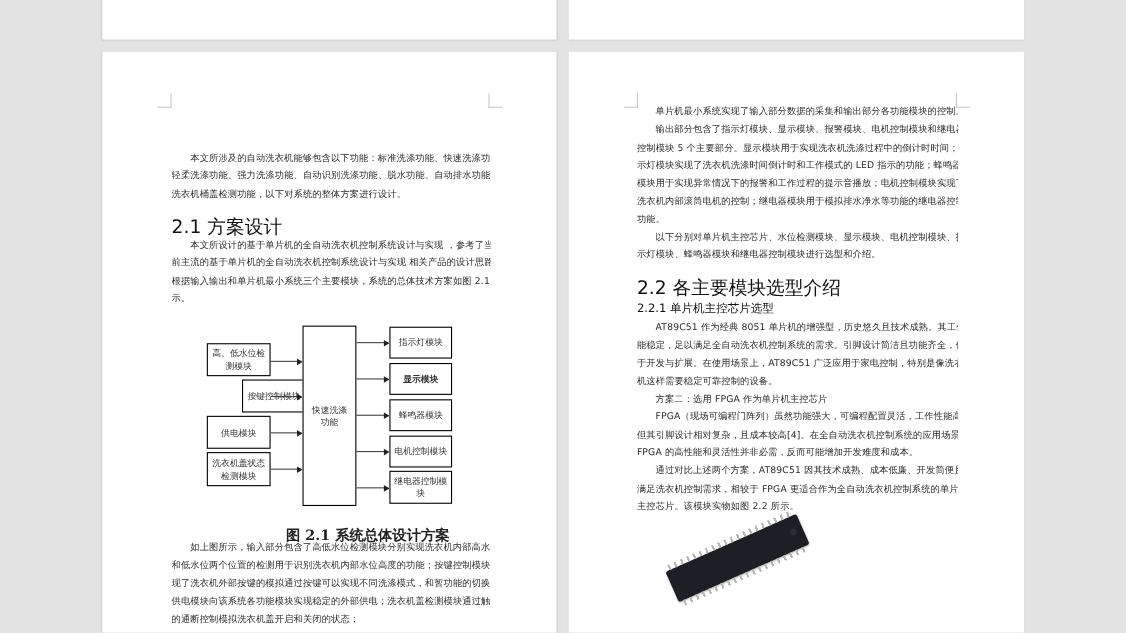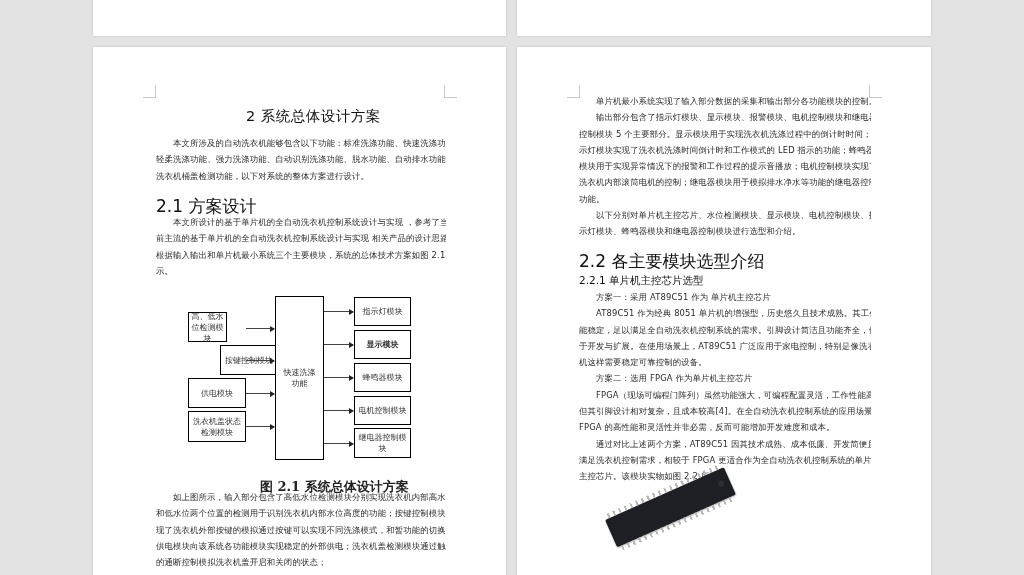--- a/index.html
+++ b/index.html
@@ -69,39 +69,38 @@
 </head>
 <body>
 
 <div class="page" style="left:93px; top:-10px; width:413px; height:46px;"></div>
 <div class="page" style="left:517px; top:-10px; width:414px; height:46px;"></div>
 
 <div class="page" style="left:93px; top:47px; width:413px; height:540px;">
   <div class="corner tl" style="left:50px; top:38px;"></div>
   <div class="corner tr" style="left:351px; top:38px;"></div>
 
-  <div class="h1" style="left:153px; top:60px;">2 系统总体设计方案</div>
 
   <div class="para" style="left:63px; top:88px; width:290px;">
     <span class="ln indent">本文所涉及的自动洗衣机能够包含以下功能：标准洗涤功能、快速洗涤功能、</span>
     <span class="ln">轻柔洗涤功能、强力洗涤功能、自动识别洗涤功能、脱水功能、自动排水功能、</span>
     <span class="ln">洗衣机桶盖检测功能，以下对系统的整体方案进行设计。</span>
   </div>
 
   <div class="h2" style="left:63px; top:148px;">2.1 方案设计</div>
 
   <div class="para" style="left:63px; top:167px; width:290px;">
     <span class="ln indent">本文所设计的基于单片机的全自动洗衣机控制系统设计与实现 ，参考了当</span>
     <span class="ln">前主流的基于单片机的全自动洗衣机控制系统设计与实现 相关产品的设计思路，</span>
     <span class="ln">根据输入输出和单片机最小系统三个主要模块，系统的总体技术方案如图 2.1 所</span>
     <span class="ln">示。</span>
   </div>
 
   <div>
-    <div class="box" style="left:95px; top:265px; width:39px; height:30px;">高、低水位检测模块</div>
+    <div class="box" style="left:95px; top:265px; width:58px; height:30px;">高、低水位检测模块</div>
     <div class="box" style="left:95px; top:298px; width:58px; height:30px;margin-left:32px;">按键控制模块</div>
     <div class="box" style="left:95px; top:331px; width:58px; height:30px;">供电模块</div>
     <div class="box" style="left:95px; top:364px; width:58px; height:31px;">洗衣机盖状态检测模块</div>
 
     <div class="arrow" style="left:153px; top:281px; width:28px;"></div>
     <div class="arrow" style="left:153px; top:313px; width:28px;"></div>
     <div class="arrow" style="left:153px; top:346px; width:28px;"></div>
     <div class="arrow" style="left:153px; top:379px; width:28px;"></div>
 
     <div class="box" style="left:182px; top:249px; width:49px; height:164px; padding:0 6px;">快速洗涤功能</div>
@@ -143,21 +142,20 @@
     <span class="ln">洗衣机内部滚筒电机的控制；继电器模块用于模拟排水净水等功能的继电器控制</span>
     <span class="ln">功能。</span>
     <span class="ln indent">以下分别对单片机主控芯片、水位检测模块、显示模块、电机控制模块、指</span>
     <span class="ln">示灯模块、蜂鸣器模块和继电器控制模块进行选型和介绍。</span>
   </div>
 
   <div class="h2" style="left:62px; top:203px;">2.2  各主要模块选型介绍</div>
   <div class="h2" style="left:62px; top:227px; font-size:10.5px;">2.2.1 单片机主控芯片选型</div>
 
   <div class="para" style="left:62px; top:242px; width:292px;">
-    <span class="ln indent">方案一：采用 AT89C51 作为  单片机主控芯片</span>
     <span class="ln indent">AT89C51 作为经典 8051 单片机的增强型，历史悠久且技术成熟。其工作性</span>
     <span class="ln">能稳定，足以满足全自动洗衣机控制系统的需求。引脚设计简洁且功能齐全，便</span>
     <span class="ln">于开发与扩展。在使用场景上，AT89C51 广泛应用于家电控制，特别是像洗衣</span>
     <span class="ln">机这样需要稳定可靠控制的设备。</span>
     <span class="ln indent">方案二：选用 FPGA 作为单片机主控芯片</span>
     <span class="ln indent">FPGA（现场可编程门阵列）虽然功能强大，可编程配置灵活，工作性能高，</span>
     <span class="ln">但其引脚设计相对复杂，且成本较高[4]。在全自动洗衣机控制系统的应用场景中，</span>
     <span class="ln">FPGA 的高性能和灵活性并非必需，反而可能增加开发难度和成本。</span>
     <span class="ln indent">通过对比上述两个方案，AT89C51 因其技术成熟、成本低廉、开发简便且</span>
     <span class="ln">满足洗衣机控制需求，相较于 FPGA 更适合作为全自动洗衣机控制系统的单片机</span>

